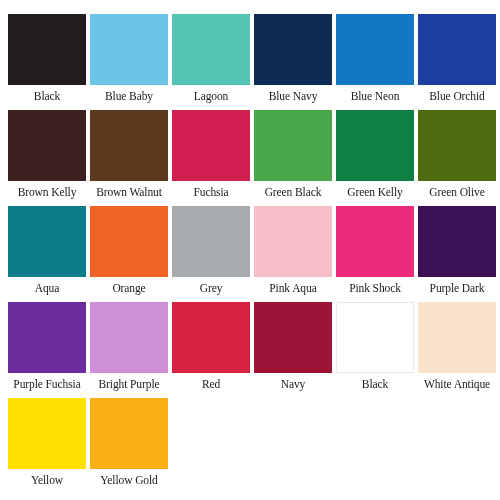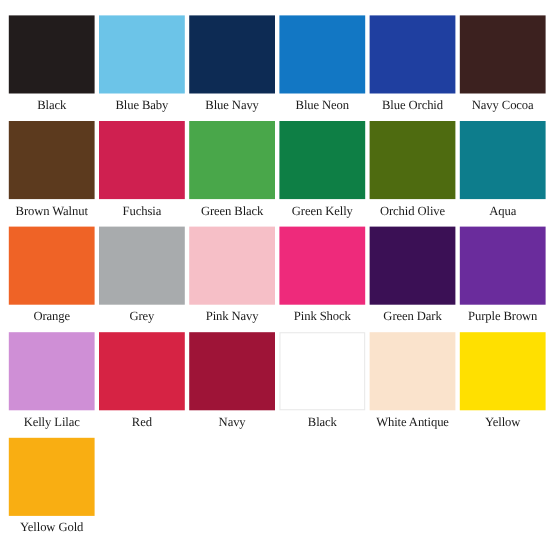--- a/index.html
+++ b/index.html
@@ -67,86 +67,90 @@
   <div class="swatch-grid">
       <div class="swatch-cell">
         <div class="swatch-color" style="background: rgb(34, 28, 28);"></div>
         <div class="swatch-label">Black</div>
       </div>
       <div class="swatch-cell">
         <div class="swatch-color" style="background: rgb(108, 196, 232);"></div>
         <div class="swatch-label">Blue Baby</div>
       </div>
       <div class="swatch-cell">
+        <div class="swatch-color" style="background: rgb(83, 196, 178);"></div>
+        <div class="swatch-label">Lagoon</div>
+      </div>
+      <div class="swatch-cell">
         <div class="swatch-color" style="background: rgb(13, 43, 84);"></div>
         <div class="swatch-label">Blue Navy</div>
       </div>
       <div class="swatch-cell">
         <div class="swatch-color" style="background: rgb(18, 119, 196);"></div>
         <div class="swatch-label">Blue Neon</div>
       </div>
       <div class="swatch-cell">
         <div class="swatch-color" style="background: rgb(31, 63, 160);"></div>
         <div class="swatch-label">Blue Orchid</div>
       </div>
       <div class="swatch-cell">
         <div class="swatch-color" style="background: rgb(60, 33, 31);"></div>
-        <div class="swatch-label">Navy Cocoa</div>
+        <div class="swatch-label">Brown Kelly</div>
       </div>
       <div class="swatch-cell">
         <div class="swatch-color" style="background: rgb(92, 58, 30);"></div>
         <div class="swatch-label">Brown Walnut</div>
       </div>
       <div class="swatch-cell">
         <div class="swatch-color" style="background: rgb(207, 32, 80);"></div>
         <div class="swatch-label">Fuchsia</div>
       </div>
       <div class="swatch-cell">
         <div class="swatch-color" style="background: rgb(73, 167, 74);"></div>
         <div class="swatch-label">Green Black</div>
       </div>
       <div class="swatch-cell">
         <div class="swatch-color" style="background: rgb(14, 127, 69);"></div>
         <div class="swatch-label">Green Kelly</div>
       </div>
       <div class="swatch-cell">
         <div class="swatch-color" style="background: rgb(78, 107, 16);"></div>
-        <div class="swatch-label">Orchid Olive</div>
+        <div class="swatch-label">Green Olive</div>
       </div>
       <div class="swatch-cell">
         <div class="swatch-color" style="background: rgb(13, 125, 140);"></div>
         <div class="swatch-label">Aqua</div>
       </div>
       <div class="swatch-cell">
         <div class="swatch-color" style="background: rgb(239, 99, 38);"></div>
         <div class="swatch-label">Orange</div>
       </div>
       <div class="swatch-cell">
         <div class="swatch-color" style="background: rgb(168, 171, 173);"></div>
         <div class="swatch-label">Grey</div>
       </div>
       <div class="swatch-cell">
         <div class="swatch-color" style="background: rgb(246, 191, 199);"></div>
-        <div class="swatch-label">Pink Navy</div>
+        <div class="swatch-label">Pink Aqua</div>
       </div>
       <div class="swatch-cell">
         <div class="swatch-color" style="background: rgb(238, 42, 123);"></div>
         <div class="swatch-label">Pink Shock</div>
       </div>
       <div class="swatch-cell">
         <div class="swatch-color" style="background: rgb(59, 16, 85);"></div>
-        <div class="swatch-label">Green Dark</div>
+        <div class="swatch-label">Purple Dark</div>
       </div>
       <div class="swatch-cell">
         <div class="swatch-color" style="background: rgb(106, 44, 156);"></div>
-        <div class="swatch-label">Purple Brown</div>
+        <div class="swatch-label">Purple Fuchsia</div>
       </div>
       <div class="swatch-cell">
         <div class="swatch-color" style="background: rgb(207, 143, 214);"></div>
-        <div class="swatch-label">Kelly Lilac</div>
+        <div class="swatch-label">Bright Purple</div>
       </div>
       <div class="swatch-cell">
         <div class="swatch-color" style="background: rgb(214, 35, 68);"></div>
         <div class="swatch-label">Red</div>
       </div>
       <div class="swatch-cell">
         <div class="swatch-color" style="background: rgb(158, 20, 55);"></div>
         <div class="swatch-label">Navy</div>
       </div>
       <div class="swatch-cell white-tile">

